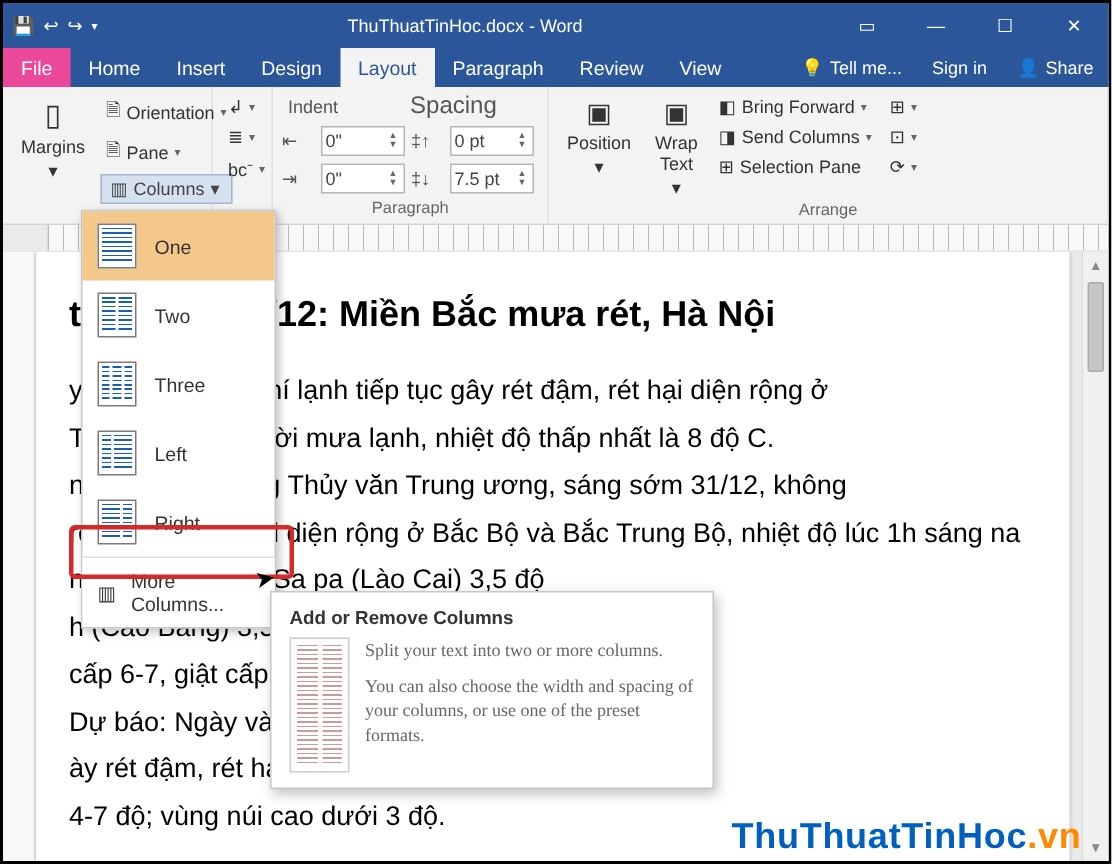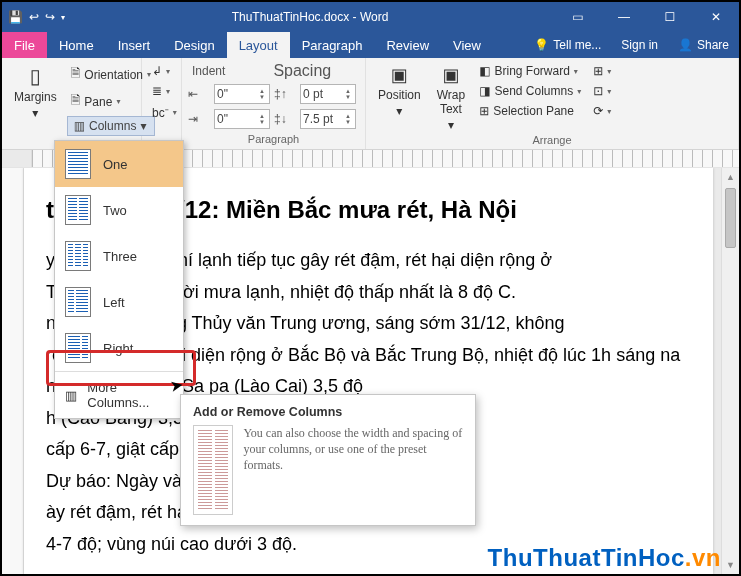--- a/index.html
+++ b/index.html
@@ -331,20 +331,21 @@
   <div class="cursor">➤</div>
 
   <div class="tooltip">
     <div class="tt-title">Add or Remove Columns</div>
     <div class="tt-body">
       <div class="tt-img">
           <div class="cc"></div>
           <div class="cc"></div>
         </div>
       <div class="tt-text">
+        <p>Split your text into two or more columns.</p>
         <p>You can also choose the width and spacing of your columns, or use one of the preset formats.</p>
       </div>
     </div>
   </div>
 
   <div class="watermark">
     <span class="b">ThuThuatTinHoc</span><span class="o">.vn</span>
   </div>
 
 </div>

